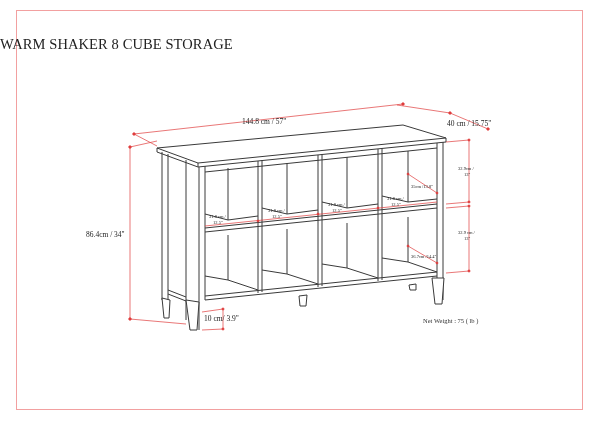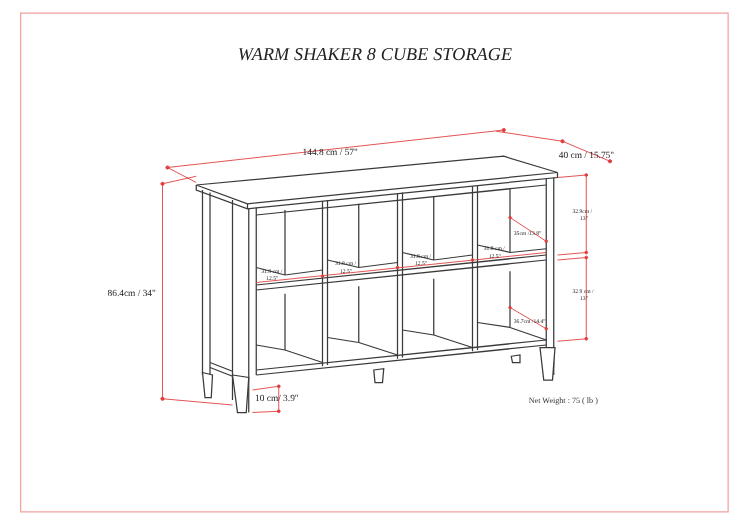--- a/index.html
+++ b/index.html
@@ -1,18 +1,18 @@
 <!DOCTYPE html>
 <html><head>
 <meta charset="utf-8">
 <style>
   html,body{margin:0;padding:0;background:#fff;}
   body{width:600px;height:424px;position:relative;overflow:hidden;font-family:"Liberation Serif",serif;}
   #frame{position:absolute;left:16px;top:10px;width:567px;height:400px;border:1.5px solid #f2a0a0;box-sizing:border-box;}
-  #title{position:absolute;left:0;width:600px;top:36px;text-align:center;font-size:14.5px;color:#222;letter-spacing:0.1px;font-style:italic;}
+  #title{position:absolute;left:0;width:600px;top:36px;font-size:14.5px;color:#222;letter-spacing:0.1px;}
   svg{position:absolute;left:0;top:0;}
   .lbl{font-family:"Liberation Serif",serif;fill:#222;}
   #weight{position:absolute;left:423px;top:317px;font-size:6.5px;color:#333;}
 </style>
 </head>
 <body>
 
 <div id="frame"></div>
 <div id="title">WARM SHAKER 8 CUBE STORAGE</div>
 

